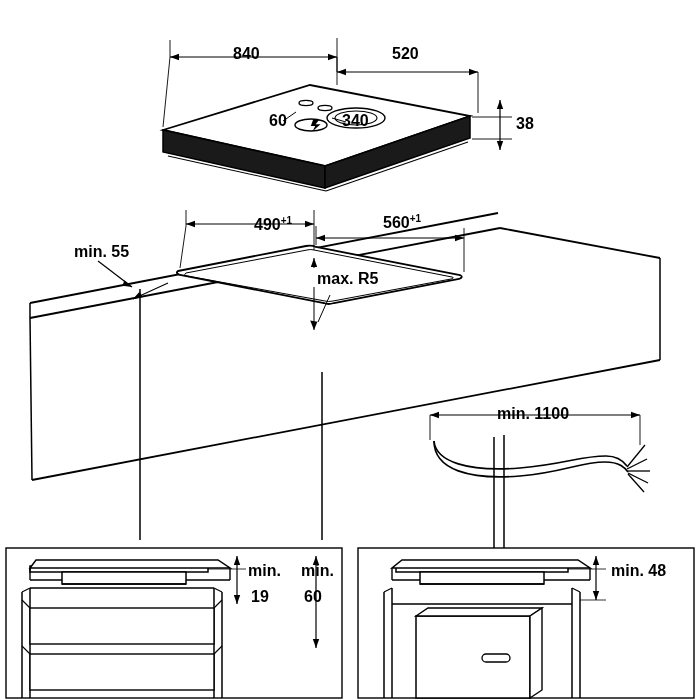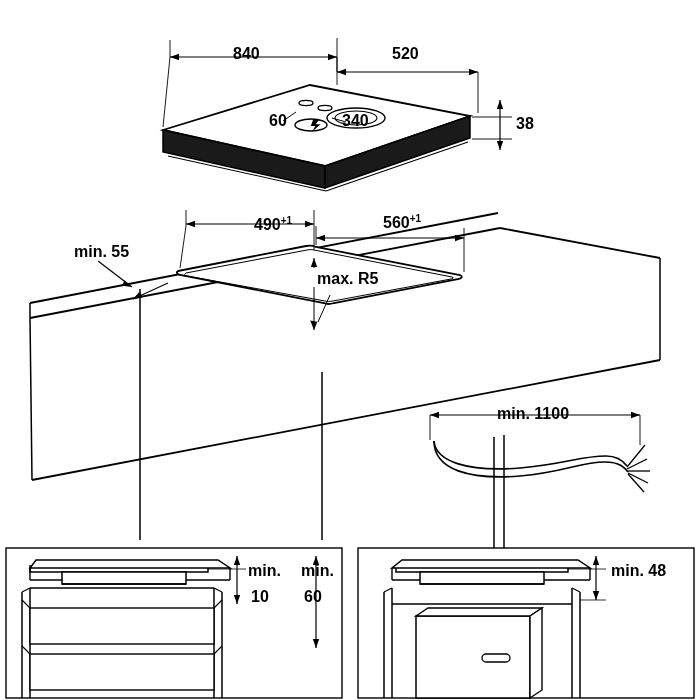--- a/index.html
+++ b/index.html
@@ -245,20 +245,20 @@
     <span>560</span><span class="sup">+1</span>
   </div>
 
   <div class="lbl" style="left:74px; top:236px;margin-top:8px;">min. 55</div>
 
   <div class="lbl" style="left:317px; top:271px;">max. R5</div>
 
   <div class="lbl" style="left:497px; top:406px;">min. 1100</div>
 
   <div class="lbl" style="left:248px; top:563px;">min.</div>
-  <div class="lbl" style="left:251px; top:589px;">10</div>
+  <div class="lbl" style="left:251px; top:589px;">19</div>
 
   <div class="lbl" style="left:301px; top:563px;">min.</div>
   <div class="lbl" style="left:304px; top:589px;">60</div>
 
   <div class="lbl" style="left:611px; top:563px;">min. 48</div>
 
 </div>
 
 </body></html>

